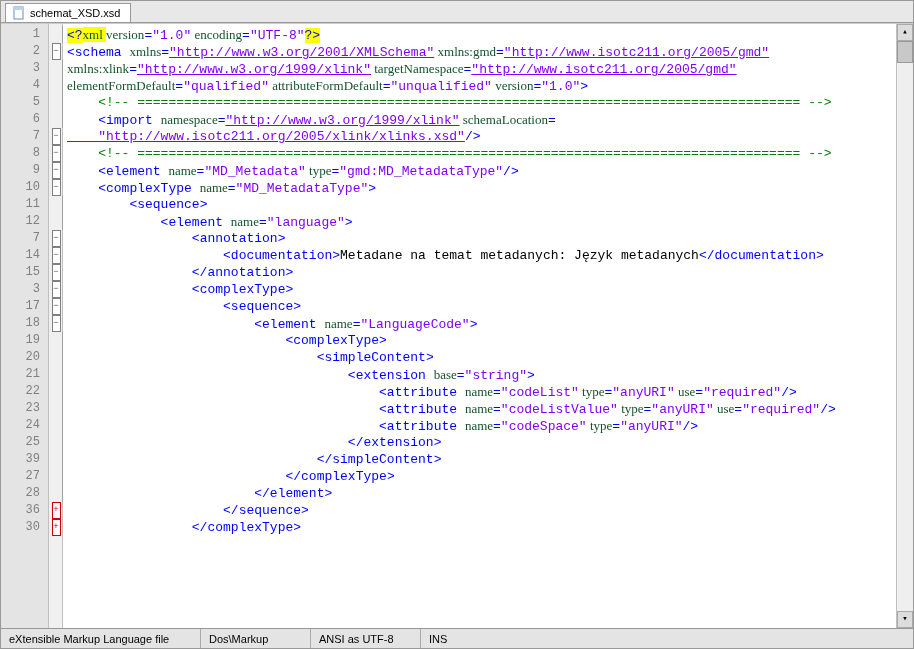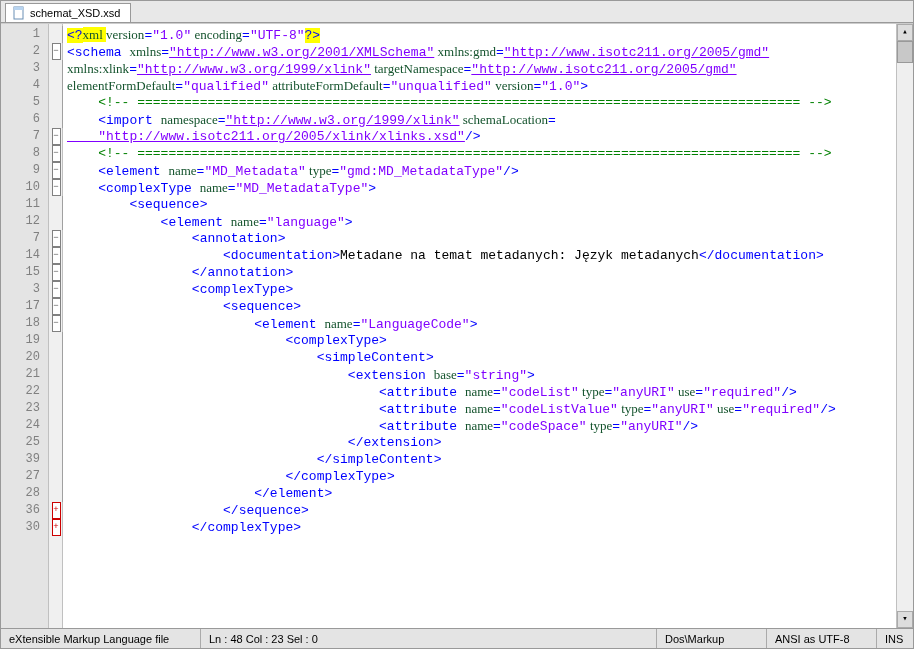--- a/index.html
+++ b/index.html
@@ -296,17 +296,16 @@
   <div class="scroll-v">
     <div class="scroll-btn">▴</div>
     <div class="scroll-thumb"></div>
     <div class="scroll-track"></div>
     <div class="scroll-btn">▾</div>
   </div>
 </div>
 
 <div class="status-bar">
   <div class="status-cell" style="width:200px">eXtensible Markup Language file</div>
-  <div class="status-cell" style="flex:1">Ln : 48    Col : 23    Sel : 0</div>
   <div class="status-cell" style="width:110px">Dos\Markup</div>
   <div class="status-cell" style="width:110px">ANSI as UTF-8</div>
   <div class="status-cell" style="width:36px;border-right:none">INS</div>
 </div>
 
 </body></html>

